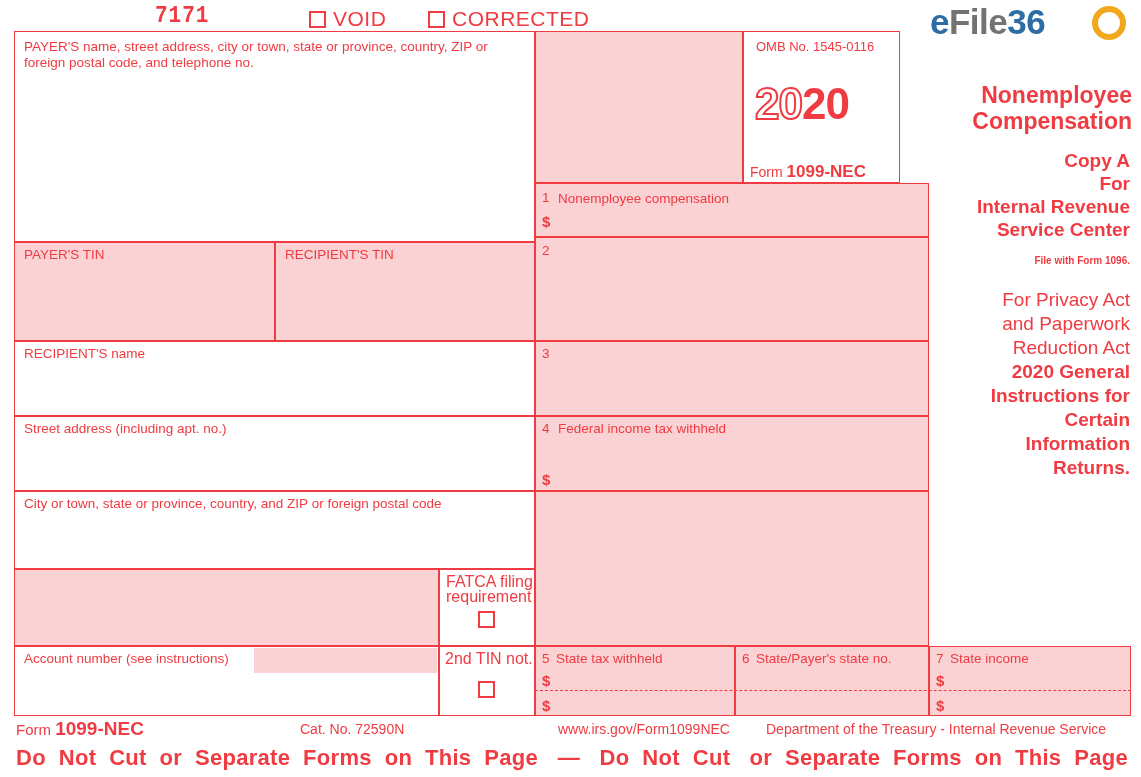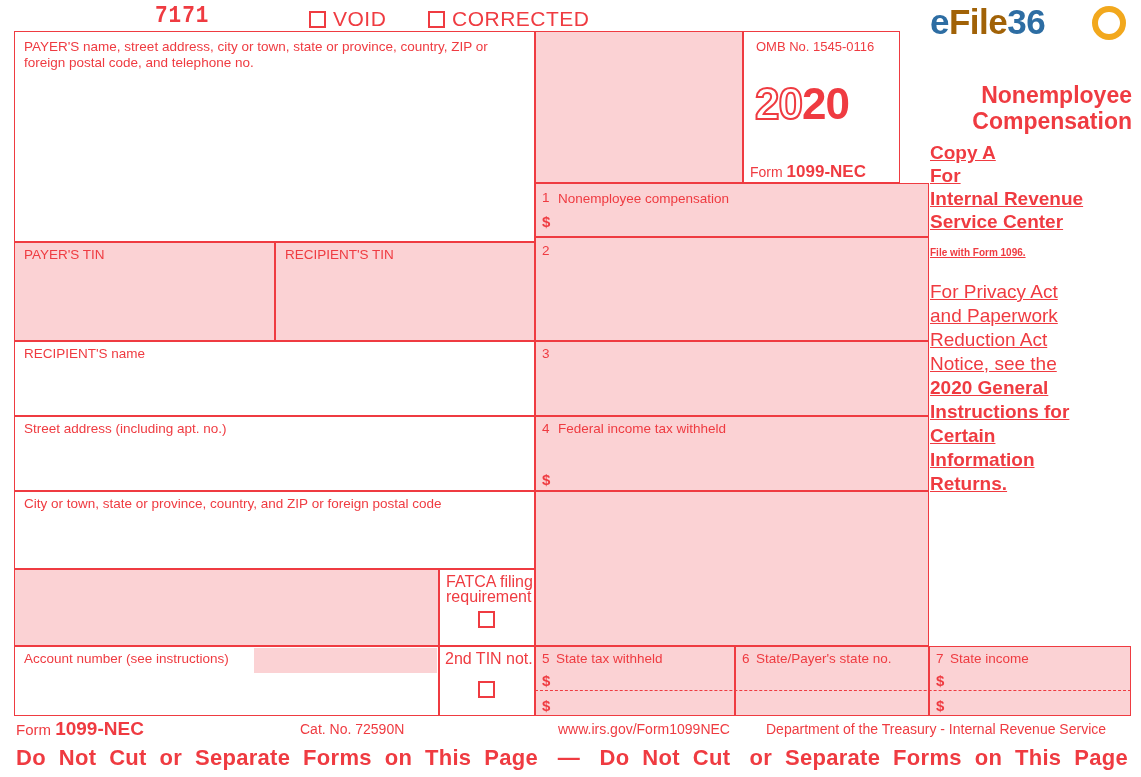--- a/index.html
+++ b/index.html
@@ -67,21 +67,21 @@
   }
   .logo-text {
     position: absolute;
     left: 0;
     top: 0;
     font-size: 35px;
     font-weight: bold;
     letter-spacing: -0.5px;
   }
   .logo-e { color: #2d6da3; }
-  .logo-file { color: #a16207; }
+  .logo-file { color: #737373; }
   .logo-3 { color: #2d6da3; }
   .logo-6 { color: #2d6da3; }
   .logo-ring {
     position: absolute;
     left: 162px;
     top: 4px;
     width: 34px;
     height: 34px;
     border: 6px solid #f2a81d;
     border-radius: 50%;
@@ -166,23 +166,23 @@
     left: 752px;
     top: 163px;
     font-size: 14px;
   }
   .form-1099 b { font-size: 17px; }
 
   
   .copycol {
     position: absolute;
     left: 930px;
-    top: 141px;
+    top: 149px;
     width: 200px;
-    text-decoration: underline;
+    text-align: right;
   }
   .copy-a {
     font-size: 19px;
     font-weight: bold;
     line-height: 23px;
   }
   .file1096 {
     margin-top: 14px;
     font-size: 10px;
     font-weight: bold;
@@ -343,21 +343,20 @@
       <div>Copy A</div>
       <div>For</div>
       <div>Internal Revenue</div>
       <div>Service Center</div>
     </div>
     <div class="file1096">File with Form 1096.</div>
     <div class="privacy">
       <div>For Privacy Act</div>
       <div>and Paperwork</div>
       <div>Reduction Act</div>
-      <div>Notice, see the</div>
       <div><b>2020 General</b></div>
       <div><b>Instructions for</b></div>
       <div><b>Certain</b></div>
       <div><b>Information</b></div>
       <div><b>Returns.</b></div>
     </div>
   </div>
 
   <div class="bottom">
     <div class="b-form"><span>Form</span> <b>1099-NEC</b></div>

